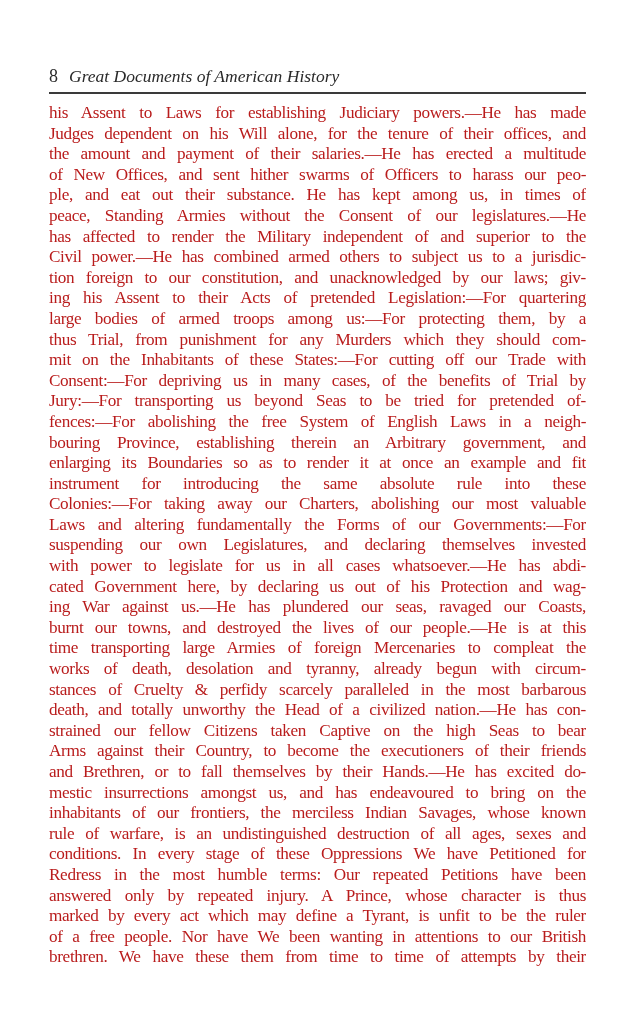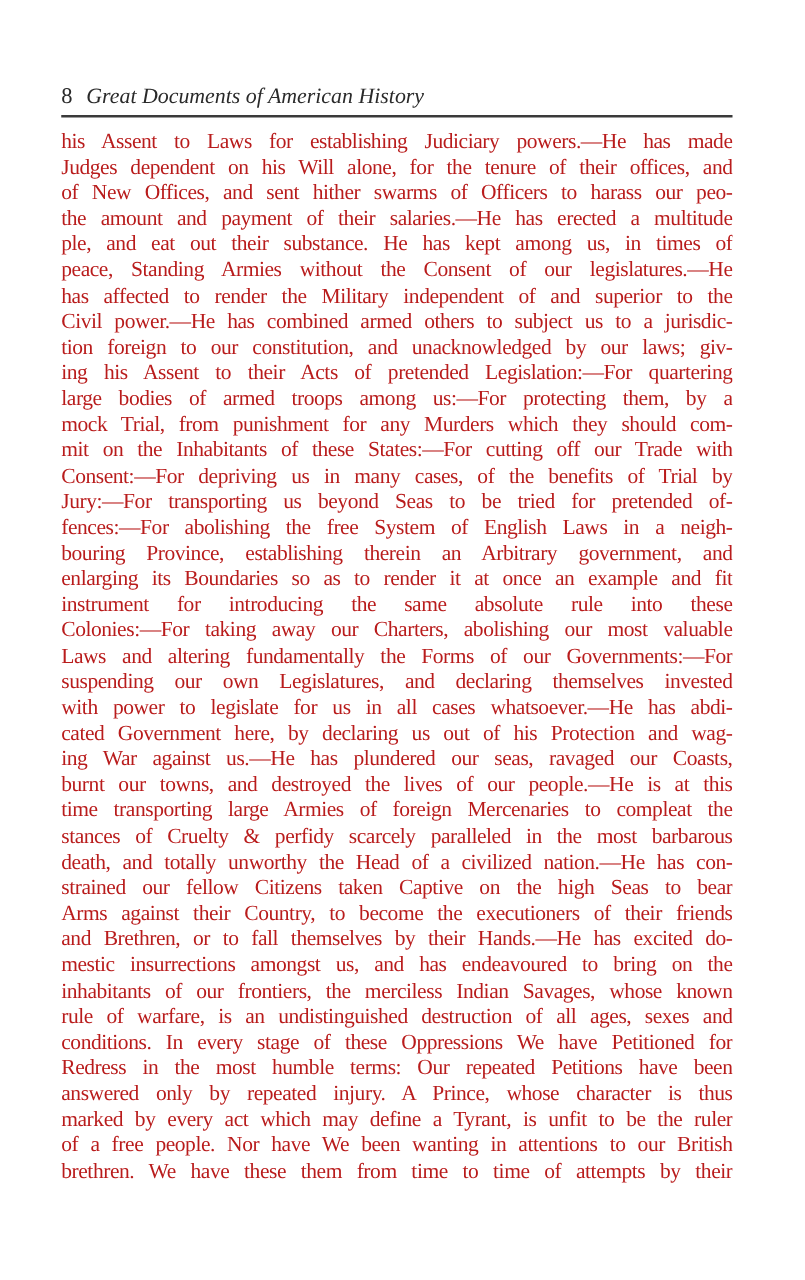--- a/index.html
+++ b/index.html
@@ -22,45 +22,46 @@
 
 <div class="page">
   <div class="running-head">
     <span class="page-number">8</span>
     <span class="book-title">Great Documents of American History</span>
   </div>
   <div class="rule"></div>
   <div class="body-text" id="body-text">
       <span class="line">his Assent to Laws for establishing Judiciary powers.—He has made</span>
       <span class="line">Judges dependent on his Will alone, for the tenure of their offices, and</span>
+      <span class="line">the amount and payment of their salaries.—He has erected a multitude</span>
       <span class="line">of New Offices, and sent hither swarms of Officers to harass our peo-</span>
-      <span class="line">the amount and payment of their salaries.—He has erected a multitude</span>
       <span class="line">ple, and eat out their substance. He has kept among us, in times of</span>
       <span class="line">peace, Standing Armies without the Consent of our legislatures.—He</span>
       <span class="line">has affected to render the Military independent of and superior to the</span>
       <span class="line">Civil power.—He has combined armed others to subject us to a jurisdic-</span>
       <span class="line">tion foreign to our constitution, and unacknowledged by our laws; giv-</span>
       <span class="line">ing his Assent to their Acts of pretended Legislation:—For quartering</span>
       <span class="line">large bodies of armed troops among us:—For protecting them, by a</span>
-      <span class="line">mock Trial, from punishment for any Murders which they should com-</span>
+      <span class="line">thus Trial, from punishment for any Murders which they should com-</span>
       <span class="line">mit on the Inhabitants of these States:—For cutting off our Trade with</span>
       <span class="line">Consent:—For depriving us in many cases, of the benefits of Trial by</span>
       <span class="line">Jury:—For transporting us beyond Seas to be tried for pretended of-</span>
       <span class="line">fences:—For abolishing the free System of English Laws in a neigh-</span>
       <span class="line">bouring Province, establishing therein an Arbitrary government, and</span>
       <span class="line">enlarging its Boundaries so as to render it at once an example and fit</span>
       <span class="line">instrument for introducing the same absolute rule into these</span>
       <span class="line">Colonies:—For taking away our Charters, abolishing our most valuable</span>
       <span class="line">Laws and altering fundamentally the Forms of our Governments:—For</span>
       <span class="line">suspending our own Legislatures, and declaring themselves invested</span>
       <span class="line">with power to legislate for us in all cases whatsoever.—He has abdi-</span>
       <span class="line">cated Government here, by declaring us out of his Protection and wag-</span>
       <span class="line">ing War against us.—He has plundered our seas, ravaged our Coasts,</span>
       <span class="line">burnt our towns, and destroyed the lives of our people.—He is at this</span>
       <span class="line">time transporting large Armies of foreign Mercenaries to compleat the</span>
+      <span class="line">works of death, desolation and tyranny, already begun with circum-</span>
       <span class="line">stances of Cruelty &amp; perfidy scarcely paralleled in the most barbarous</span>
       <span class="line">death, and totally unworthy the Head of a civilized nation.—He has con-</span>
       <span class="line">strained our fellow Citizens taken Captive on the high Seas to bear</span>
       <span class="line">Arms against their Country, to become the executioners of their friends</span>
       <span class="line">and Brethren, or to fall themselves by their Hands.—He has excited do-</span>
       <span class="line">mestic insurrections amongst us, and has endeavoured to bring on the</span>
       <span class="line">inhabitants of our frontiers, the merciless Indian Savages, whose known</span>
       <span class="line">rule of warfare, is an undistinguished destruction of all ages, sexes and</span>
       <span class="line">conditions. In every stage of these Oppressions We have Petitioned for</span>
       <span class="line">Redress in the most humble terms: Our repeated Petitions have been</span>

